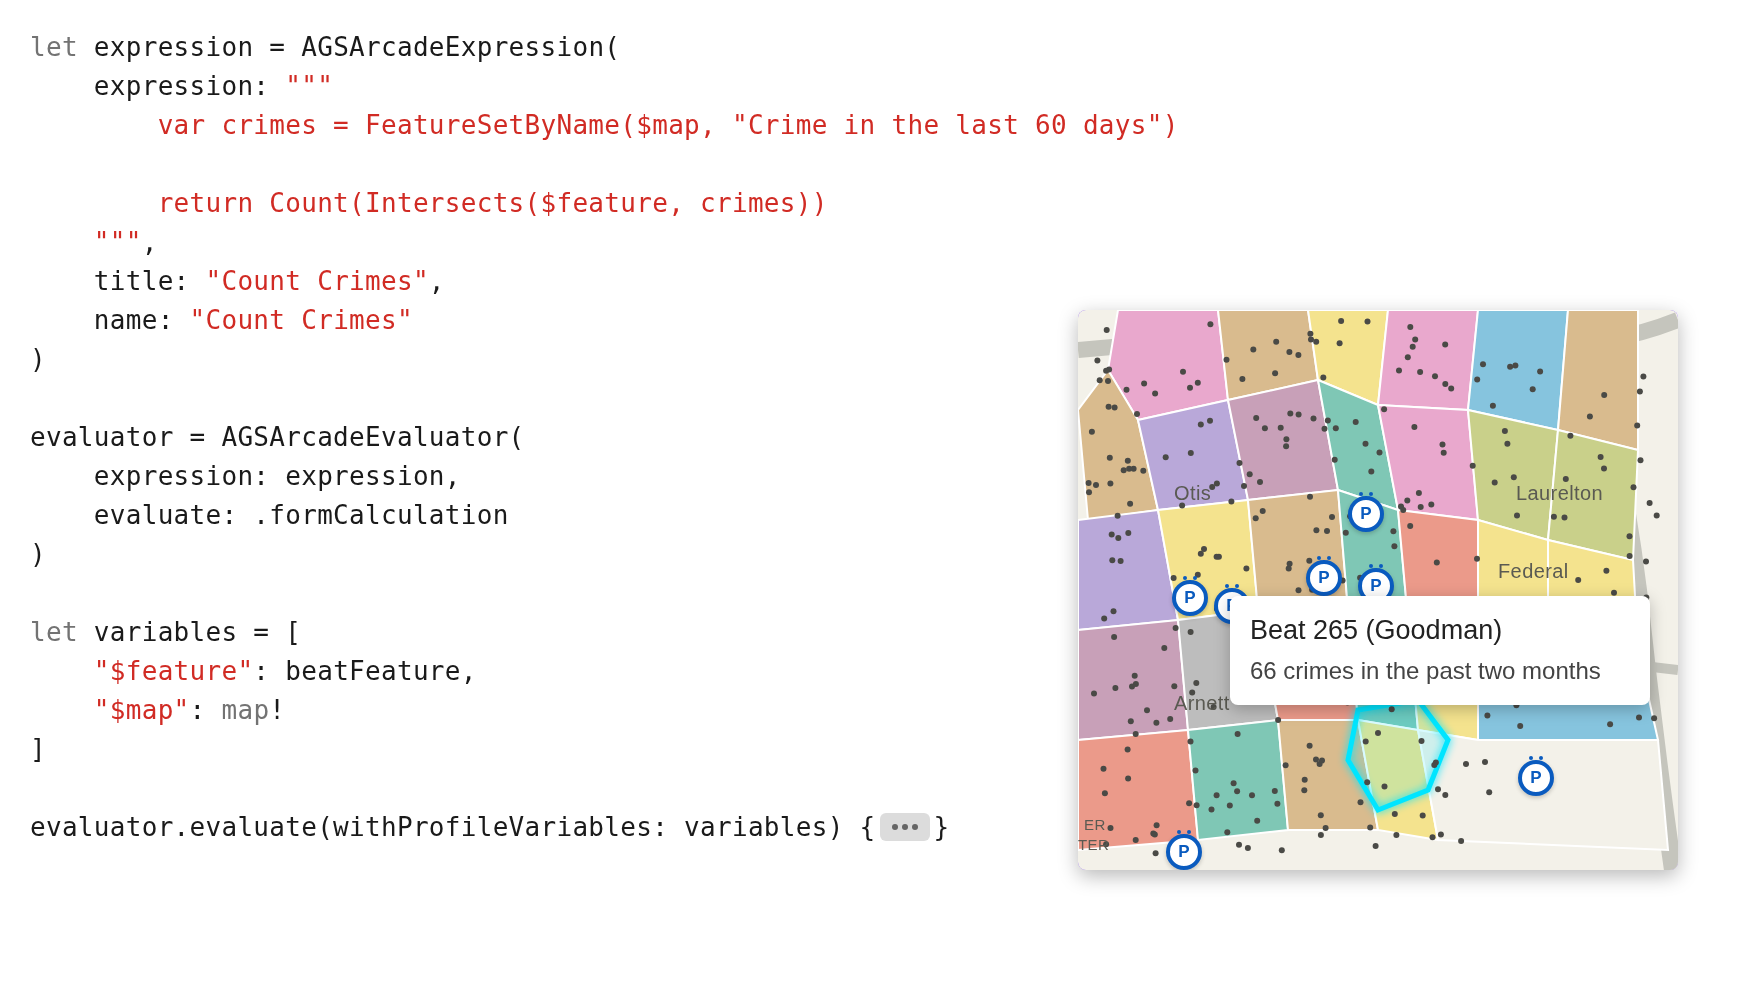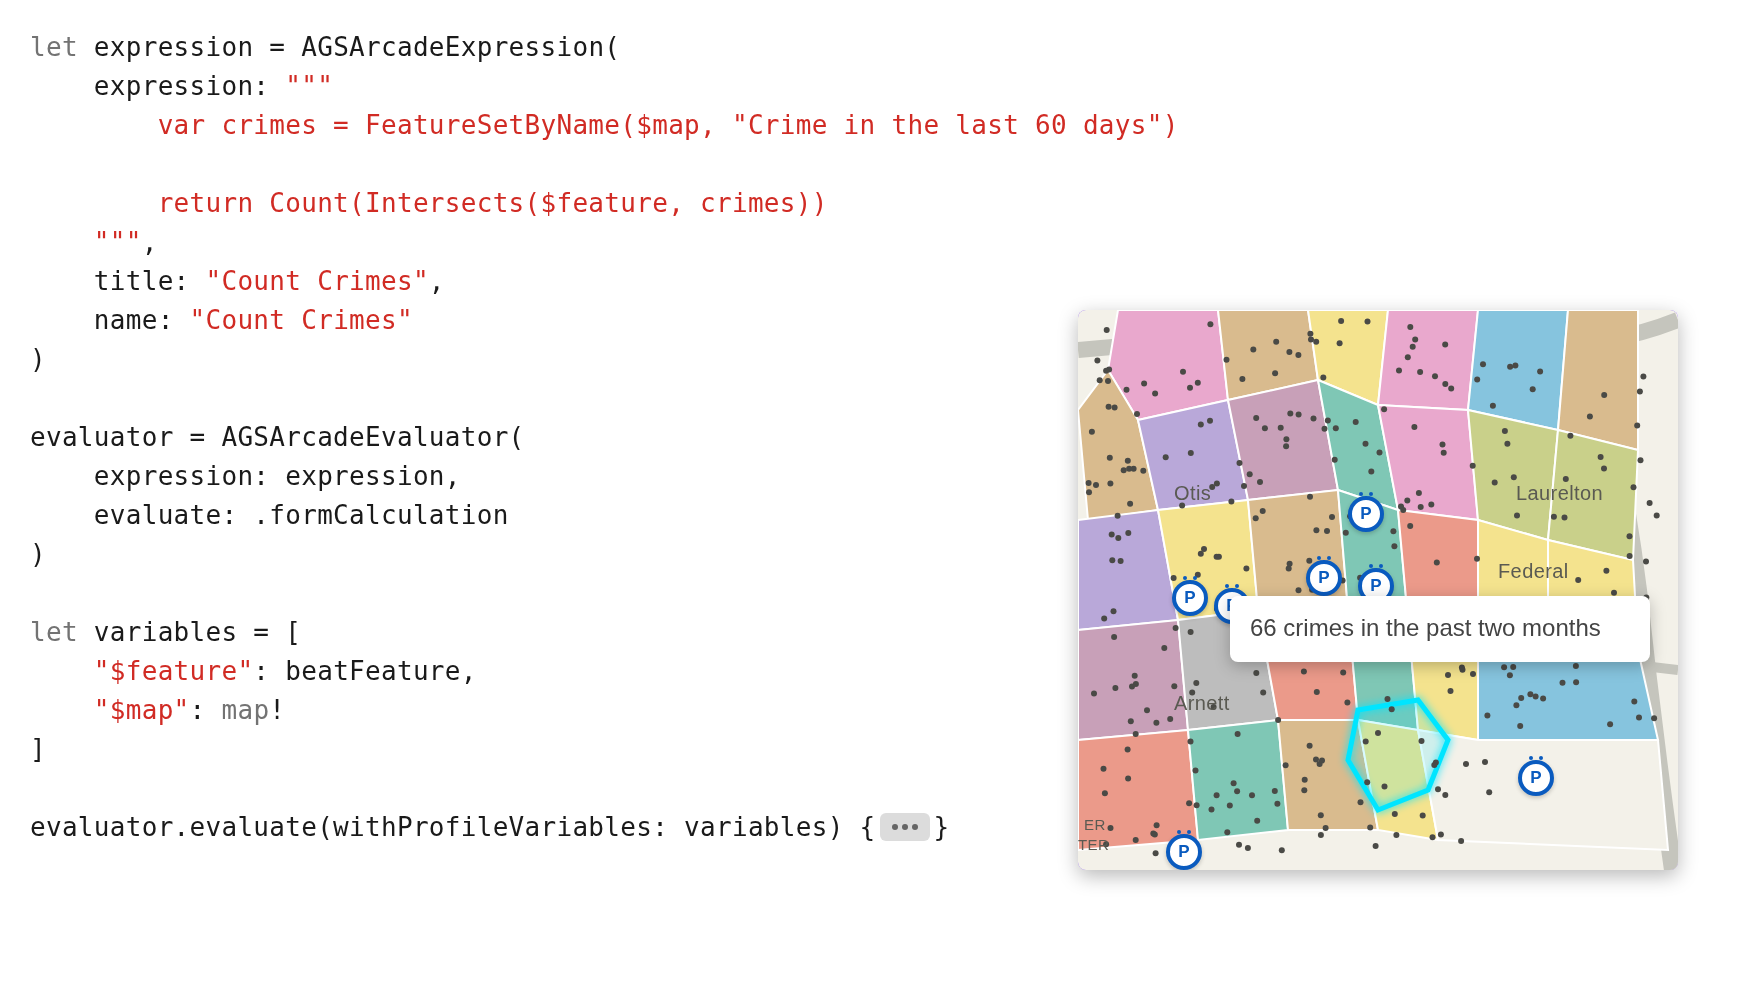--- a/index.html
+++ b/index.html
@@ -524,15 +524,16 @@
       <div class="p-badge">P</div>
     </div>
   <div class="p-marker" style="top:450px;left:440px">
       <div class="p-badge">P</div>
     </div>
   <div class="p-marker" style="top:524px;left:88px">
       <div class="p-badge">P</div>
     </div>
 
   <div class="callout">
+    <div class="callout-title">Beat 265 (Goodman)</div>
     <div class="callout-sub">66 crimes in the past two months</div>
   </div>
 </div>
 
 </body></html>

